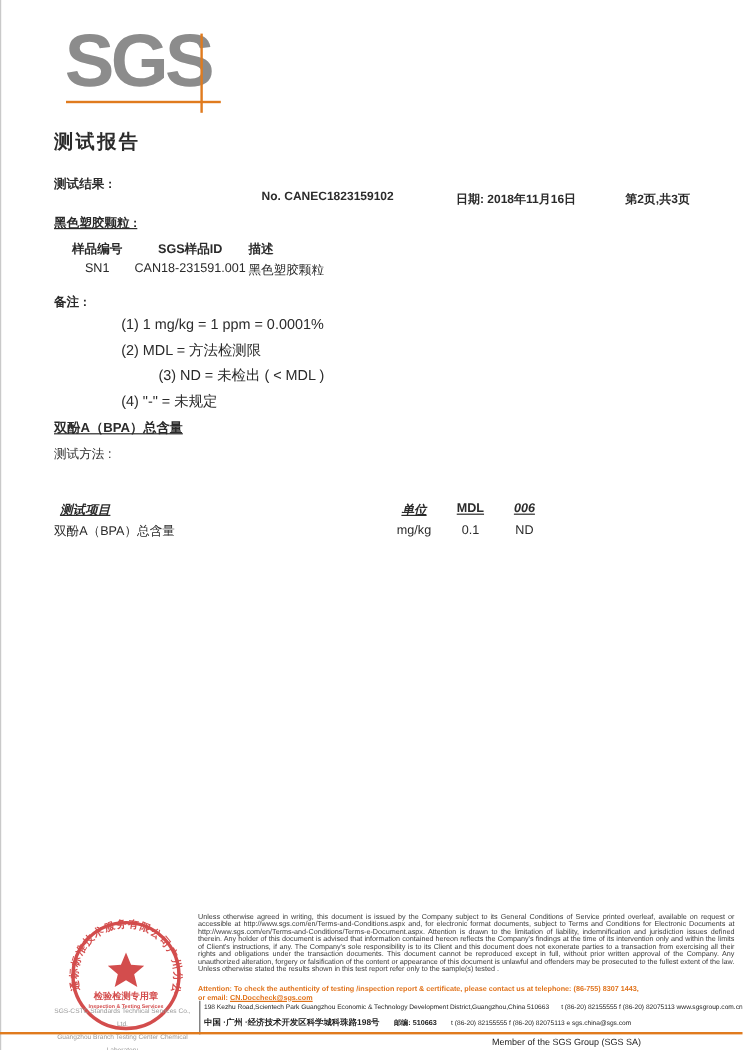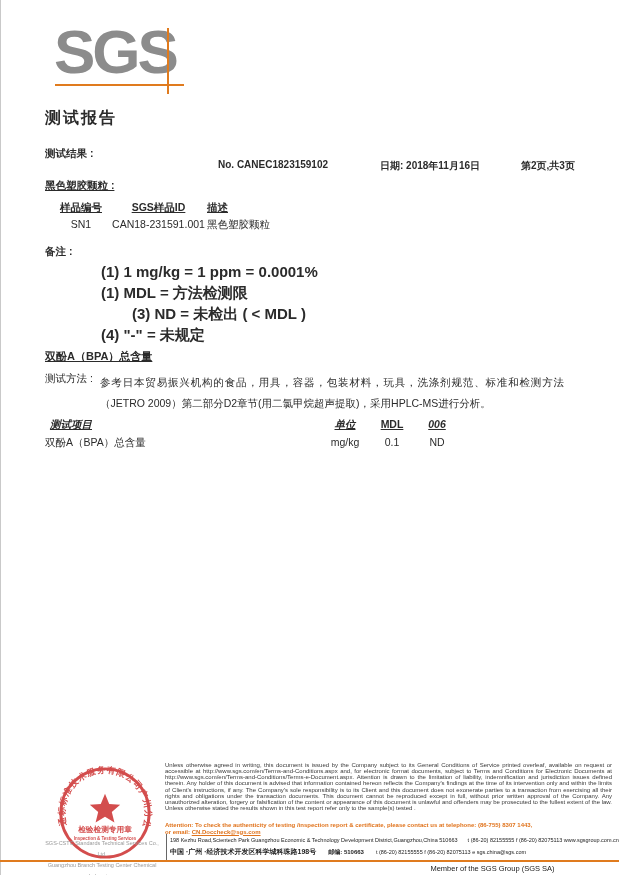--- a/index.html
+++ b/index.html
@@ -18,24 +18,24 @@
   .hdr{position:absolute;top:114px;font-size:10px;font-weight:700;margin-top:45px;}
   .report-no{left:218px;}
   .report-date{left:380px;text-align:right;}
   .page-info{left:521px;}
   .label{font-size:10.5px;font-weight:700;}
   .results-label{position:absolute;left:45px;top:147px;}
   .sample-title{position:absolute;left:45px;top:179px;text-decoration:underline;}
   
   .cell{position:absolute;font-size:10.5px;}
   .c-center{text-align:center;}
-  .bold{font-weight:700;text-decoration:underline;}
+  .bold{font-weight:700;}
   
   .notes-label{position:absolute;left:45px;top:245px;}
-  .note{position:absolute;left:101px;font-size:15px;font-weight:bold;}
+  .note{position:absolute;left:101px;font-size:12px;}
   
   .bpa-title{position:absolute;left:45px;top:349px;font-size:11px;font-weight:700;text-decoration:underline;}
   .method-label{position:absolute;left:45px;top:372px;font-size:10.5px;}
   .method-text{position:absolute;left:100px;top:372px;width:464px;font-size:10.5px;line-height:21px;text-align:justify;}
   .th{font-style:italic;text-decoration:underline;font-weight:700;}
   .th-up{font-style:normal;}
   
   .disclaimer{position:absolute;left:165px;top:762px;width:447px;font-size:6px;line-height:6.15px;
     text-align:justify;color:#3a3a3a;}
   .attention{position:absolute;left:165px;top:822px;width:447px;font-size:6px;line-height:6.5px;
@@ -43,21 +43,21 @@
   .attention .mail{text-decoration:underline;}
   .stamp{position:absolute;left:57px;top:765px;opacity:.9;}
   .company{position:absolute;left:40px;top:838px;width:124px;text-align:center;
     font-size:5.5px;line-height:11px;color:#9a9a9a;}
   .v-div{position:absolute;left:166px;top:834px;width:1px;height:28px;background:#666;}
   .addr1{position:absolute;left:170px;top:837px;width:446px;font-size:5.5px;color:#222;display:flex;gap:10px;white-space:nowrap;}
   .addr2{position:absolute;left:170px;top:847px;width:446px;font-size:5.5px;color:#222;display:flex;gap:12px;align-items:baseline;white-space:nowrap;}
   .addr2 .cn{font-size:7px;font-weight:700;}
   .addr2 .zip{font-size:6px;font-weight:700;}
   .footer-hline{position:absolute;left:0;top:860px;width:619px;height:2px;background:#e07b1e;}
-  .member{position:absolute;left:410px;top:864px;width:165px;text-align:center;font-size:7.5px;color:#222;}
+  .member{position:absolute;left:410px;top:864px;width:165px;font-size:7.5px;color:#222;}
 </style>
 </head>
 <body>
 
 <div class="page">
   <div class="edge-line"></div>
 
   <div class="logo-text">SGS</div>
   <div class="logo-hline"></div>
   <div class="logo-vline"></div>
@@ -72,27 +72,26 @@
 
   <div class="cell bold c-center" style="left:46px;top:201px;width:70px;">样品编号</div>
   <div class="cell bold c-center" style="left:116px;top:201px;width:85px;">SGS样品ID</div>
   <div class="cell bold" style="left:207px;top:201px;">描述</div>
   <div class="cell c-center" style="left:46px;top:218px;width:70px;">SN1</div>
   <div class="cell c-center" style="left:106px;top:218px;width:105px;">CAN18-231591.001</div>
   <div class="cell" style="left:207px;top:218px;">黑色塑胶颗粒</div>
 
   <div class="label notes-label" style="position:absolute;">备注 :</div>
   <div class="note" style="top:263px;">(1) 1 mg/kg = 1 ppm = 0.0001%</div>
-  <div class="note" style="top:284px;">(1) MDL = 方法检测限</div>
+  <div class="note" style="top:284px;">(2) MDL = 方法检测限</div>
   <div class="note" style="top:305px;margin-left:31px;">(3) ND = 未检出 ( &lt; MDL )</div>
   <div class="note" style="top:326px;">(4) "-" = 未规定</div>
 
   <div class="bpa-title">双酚A（BPA）总含量</div>
   <div class="method-label">测试方法 :</div>
-  <div class="method-text">参考日本贸易振兴机构的食品，用具，容器，包装材料，玩具，洗涤剂规范、标准和检测方法（JETRO 2009）第二部分D2章节(用二氯甲烷超声提取)，采用HPLC-MS进行分析。</div>
 
   <div class="cell th" style="left:50px;top:418px;">测试项目</div>
   <div class="cell th c-center" style="left:327px;top:418px;width:36px;">单位</div>
   <div class="cell th th-up c-center" style="left:374px;top:418px;width:36px;">MDL</div>
   <div class="cell th c-center" style="left:419px;top:418px;width:36px;">006</div>
   <div class="cell" style="left:45px;top:436px;">双酚A（BPA）总含量</div>
   <div class="cell c-center" style="left:325px;top:436px;width:40px;">mg/kg</div>
   <div class="cell c-center" style="left:374px;top:436px;width:36px;">0.1</div>
   <div class="cell c-center" style="left:419px;top:436px;width:36px;">ND</div>
 

